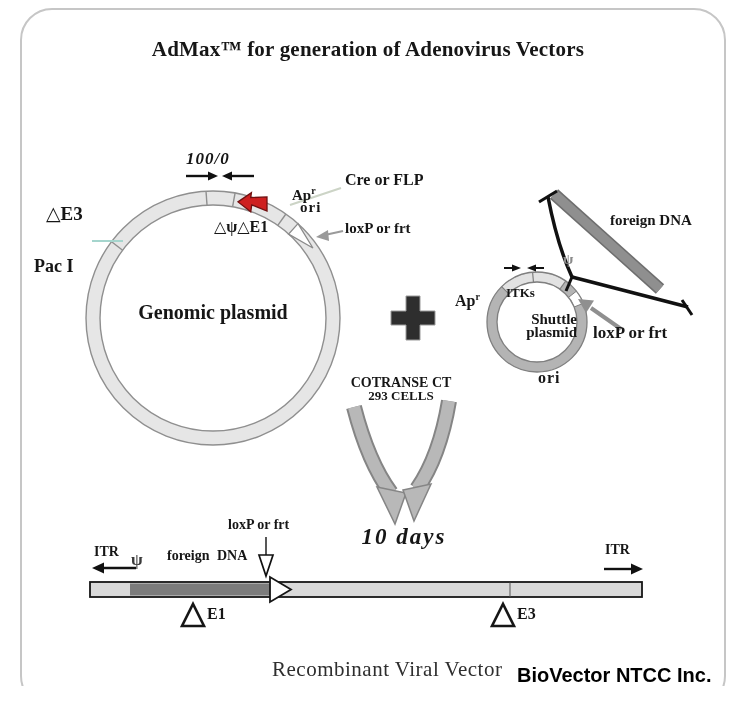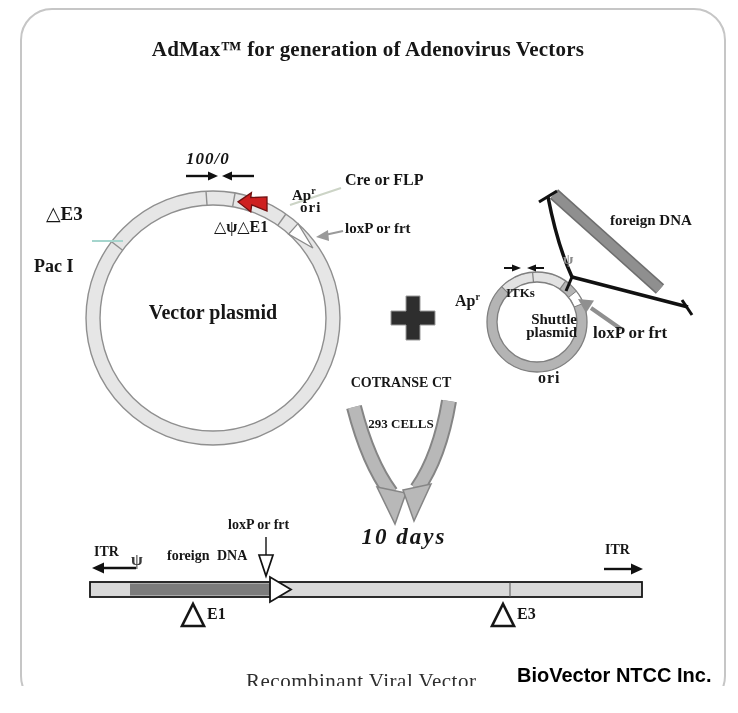--- a/index.html
+++ b/index.html
@@ -20,31 +20,31 @@
   .g-paci{left:34px;top:233px;font-size:18px;margin-top:24px;}
   .g-name{left:113px;top:302px;width:200px;text-align:center;font-size:20px;}
   .s-itks{left:506px;top:247px;font-size:13px;margin-top:39px;}
   .s-psi{left:563px;top:252px;font-size:15px;color:#8a8a8a;font-weight:700;}
   .s-ap{left:455px;top:292px;font-size:16px;}
   .s-name{left:497px;top:313px;width:80px;text-align:right;font-size:15px;line-height:13px;}
   .s-ori{left:538px;top:370px;font-size:16px;letter-spacing:1px;}
   .s-loxp{left:593px;top:324px;font-size:17px;}
   .s-fdna{left:610px;top:213px;font-size:15px;}
   .p-cotr{left:330px;top:376px;width:142px;text-align:center;font-size:14px;line-height:13px;}
-  .p-cotr .l2{font-size:13px;margin-top:28px;}
+  .p-cotr .l2{font-size:13px;}
   .p-rec{left:443px;top:452px;font-size:15px;letter-spacing:1.2px;}
   .p-days{left:348px;top:525px;width:112px;text-align:center;font-size:23px;letter-spacing:2px;font-style:italic;}
   .v-itr-l{left:94px;top:545px;font-size:14px;}
   .v-psi{left:131px;top:551px;font-size:17px;color:#3a3a3a;}
   .v-fdna{left:167px;top:549px;font-size:14px;word-spacing:4px;}
   .v-loxp{left:228px;top:518px;font-size:14px;}
   .v-e1{left:207px;top:606px;font-size:16px;}
   .v-e3{left:517px;top:606px;font-size:16px;}
   .v-itr-r{left:605px;top:543px;font-size:14px;}
-  .caption{left:246px;top:658px;font-size:21px;font-weight:400;letter-spacing:.5px;color:#2e2e2e;margin-top:12px;}
+  .caption{left:272px;top:658px;font-size:21px;font-weight:400;letter-spacing:.5px;color:#2e2e2e;}
   .brand{left:517px;top:665px;font-size:20px;font-weight:700;
          font-family:"Liberation Sans","DejaVu Sans",sans-serif;color:#000;}
   sup{font-size:10px;}
 </style>
 </head>
 <body>
 
 <div id="stage">
   <div id="frame"></div>
 
@@ -156,21 +156,21 @@
   <div class="lbl title">AdMax™ for generation of Adenovirus Vectors</div>
 
   <div class="lbl g-pos">100/0</div>
   <div class="lbl g-cre">Cre or FLP</div>
   <div class="lbl g-ap"><span>Ap</span><sup>r</sup></div>
   <div class="lbl g-ori">ori</div>
   <div class="lbl g-del">△ψ△E1</div>
   <div class="lbl g-loxp">loxP or frt</div>
   <div class="lbl g-e3">△E3</div>
   <div class="lbl g-paci">Pac I</div>
-  <div class="lbl g-name">Vector plasmid</div>
+  <div class="lbl g-name">Genomic plasmid</div>
 
   <div class="lbl s-itks">ITKs</div>
   <div class="lbl s-psi">ψ</div>
   <div class="lbl s-ap"><span>Ap</span><sup>r</sup></div>
   <div class="lbl s-name">
     <div>Shuttle</div>
     <div>plasmid</div>
   </div>
   <div class="lbl s-ori">ori</div>
   <div class="lbl s-loxp">loxP or frt</div>

